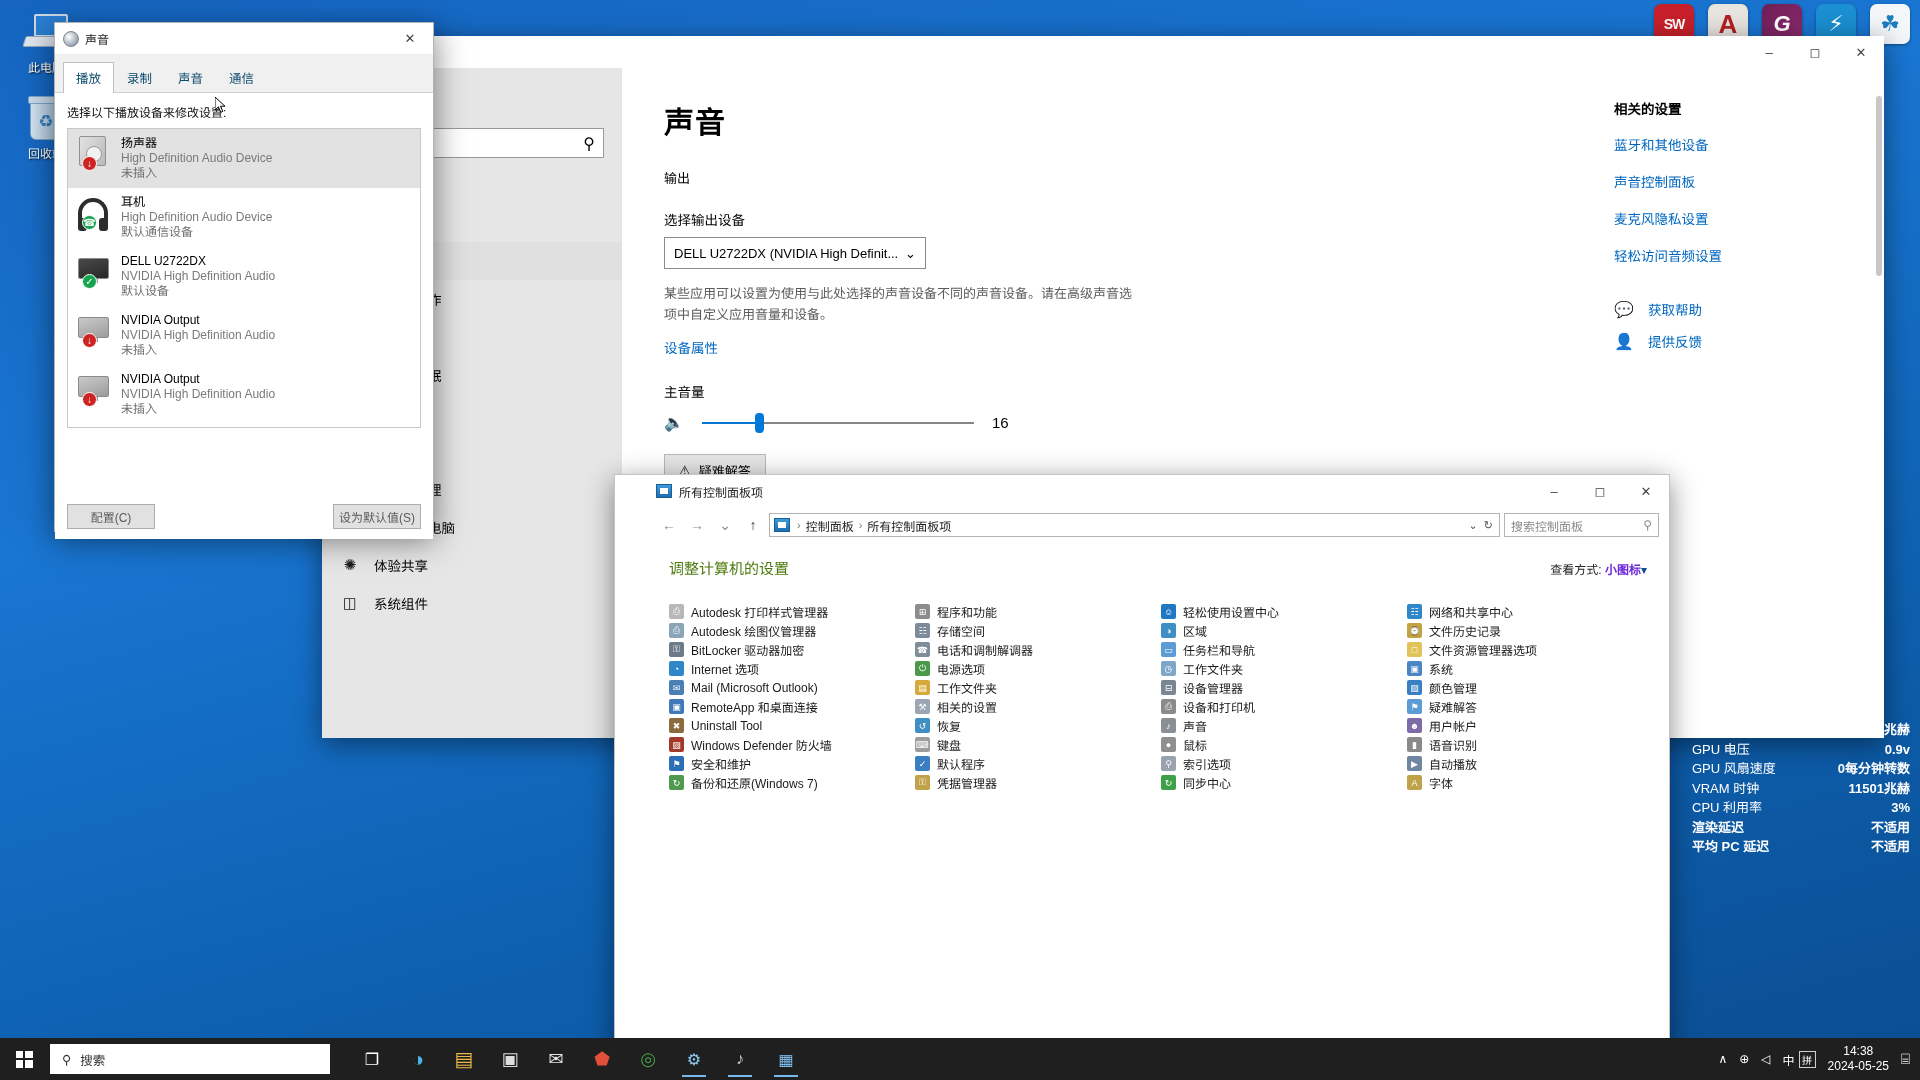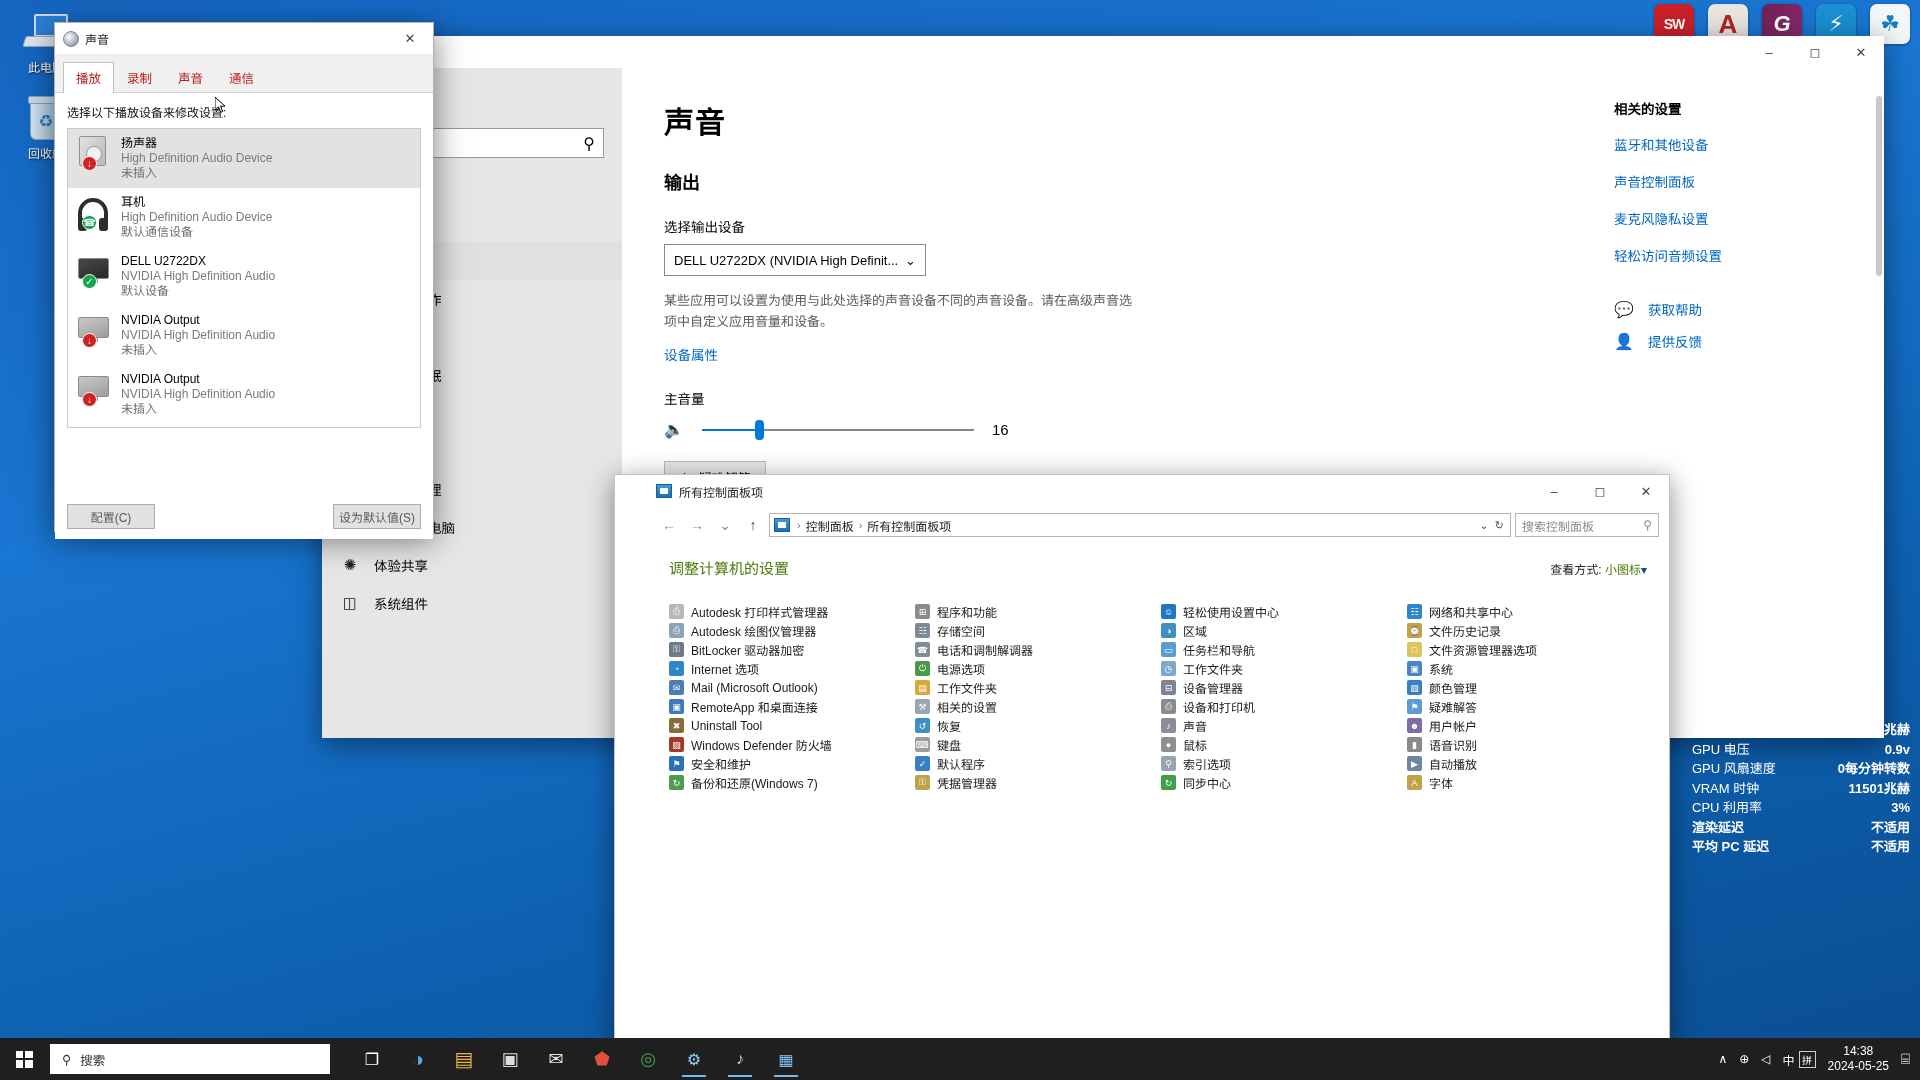--- a/index.html
+++ b/index.html
@@ -42,21 +42,21 @@
   .win-btn { width:46px; height:100%; display:flex; align-items:center; justify-content:center; font-size:13px; color:#444; }
 
   
   #sound-dialog { left:54px; top:22px; width:380px; height:510px; background:#f0f0f0;
                   border:1px solid #b4b4b4; box-shadow: 0 8px 30px rgba(0,0,0,.5); }
   #sound-dialog .titlebar { background:#fff; padding-left:8px; font-size:12px; color:#222; border-bottom:1px solid #eee; }
   .snd-ico { width:16px; height:16px; border-radius:50%;
              background:radial-gradient(circle at 35% 35%,#fff,#9aa6b2 70%,#6d7a88);
              border:1px solid #7a8794; margin-right:6px; }
   .tabs { display:flex; padding:6px 8px 0 8px; border-bottom:1px solid #d0d0d0; background:#f0f0f0; }
-  .tab { padding:5px 12px 6px; font-size:12.5px; color:#b91c1c; border:1px solid transparent; border-bottom:none; position:relative; top:1px; }
+  .tab { padding:5px 12px 6px; font-size:12.5px; color:#0c4a6e; border:1px solid transparent; border-bottom:none; position:relative; top:1px; }
   .tab.active { background:#fff; border-color:#c0c0c0; }
   .snd-body { background:#fff; height: calc(100% - 32px - 30px); padding:10px 12px 0; position:relative; }
   .snd-hint { font-size:12px; color:#111; margin-bottom:8px; }
   .dev-list { border:1px solid #c8c8c8; height:300px; overflow:hidden; background:#fff; }
   .dev-row { display:flex; gap:9px; padding:7px 8px; align-items:flex-start; }
   .dev-row.selected { background:#e2e2e2; }
   .dev-ic { width:36px; height:34px; position:relative; flex:none; }
   .ic-speaker { width:27px; height:30px; background:linear-gradient(120deg,#e3e3e3,#b9b9b9); border:1px solid #909090; border-radius:2px; margin-left:3px; }
   .ic-speaker::after { content:""; position:absolute; left:10px; top:10px; width:14px; height:14px; border-radius:50%; background:#f1f1f1; border:1px solid #9a9a9a; }
   .ic-head { width:30px; height:24px; margin:3px 0 0 2px; border:4px solid #2d2d2d; border-bottom:none; border-radius:15px 15px 0 0; position:relative; }
@@ -92,21 +92,21 @@
                 padding:0 8px; }
   .search-box input { border:none; outline:none; flex:1; font-size:12.5px; font-family:inherit; color:#333; background:transparent; }
   .set-group { font-size:13.5px; font-weight:bold; padding:0 18px 8px; color:#000; }
   .set-item { display:flex; align-items:center; gap:14px; padding:9px 18px; font-size:13.5px; color:#000; position:relative; }
   .set-item.active { background:#e0e0e0; }
   .set-item.active::before { content:""; position:absolute; left:0; top:4px; bottom:4px; width:3px; background:#0078d7; }
   .set-ico { width:20px; height:20px; display:flex; align-items:center; justify-content:center; color:#1b1b1b; font-size:15px; flex:none; }
   .set-main { flex:1; display:flex; padding:30px 0 0 0; overflow:hidden; }
   .set-content { flex:1; padding:0 36px 0 42px; max-width:1000px; }
   .set-h1 { font-size:30px; font-weight:600; color:#000; margin-bottom:26px; letter-spacing:1px; }
-  .set-h2 { font-size:18px; font-weight:700; color:#000; margin-bottom:22px; }
+  .set-h2 { font-size:13px; font-weight:400; color:#000; margin-bottom:22px; }
   .set-label { font-size:13.5px; color:#000; margin-bottom:8px; }
   .combo { width:262px; height:32px; border:1px solid #8a8a8a; display:flex; align-items:center; justify-content:space-between;
            padding:0 9px; font-size:13px; color:#000; background:#fff; }
   .set-desc { font-size:13px; color:#5c5c5c; line-height:21px; margin:14px 0 12px; max-width:470px; }
   .link { color:#0067c0; font-size:13.5px; text-decoration:none; }
   .vol-row { display:flex; align-items:center; gap:18px; margin-top:12px; }
   .slider { width:272px; height:18px; position:relative; display:flex; align-items:center; }
   .slider .track { position:absolute; left:0; right:0; height:2px; background:#868686; }
   .slider .fill  { position:absolute; left:0; height:2px; background:#0078d7; }
   .slider .thumb { position:absolute; width:9px; height:20px; background:#0078d7; border-radius:4px; }
@@ -124,26 +124,26 @@
   #cpl-win .titlebar { background:#fff; padding-left:9px; font-size:12px; color:#222; }
   .cpl-ico-sm { width:16px; height:14px; background:linear-gradient(#3f9bd9,#1f6fb0); border:1px solid #1a5e96; margin-right:7px;
                 display:flex; align-items:center; justify-content:center; }
   .cpl-ico-sm::after { content:""; width:8px; height:6px; background:#fff; }
   .cpl-nav { display:flex; align-items:center; gap:4px; padding:6px 10px 8px; }
   .nav-btn { width:24px; height:24px; display:flex; align-items:center; justify-content:center; font-size:14px; color:#8d8d8d; }
   .nav-btn.on { color:#3b3b3b; }
   .addr { flex:1; height:24px; border:1px solid #b5b5b5; background:#fff; display:flex; align-items:center; padding:0 4px; gap:5px; font-size:12px; color:#222; }
   .crumb-sep { color:#777; font-size:11px; }
   .addr-right { margin-left:auto; display:flex; gap:6px; color:#555; font-size:11px; padding-right:2px; }
-  .cpl-search { width:144px; height:24px; border:1px solid #b5b5b5; display:flex; align-items:center; padding:0 6px;
+  .cpl-search { width:155px; height:24px; border:1px solid #b5b5b5; display:flex; align-items:center; padding:0 6px;
                 font-size:12px; color:#8a8a8a; justify-content:space-between; }
   .cpl-head { display:flex; align-items:baseline; padding:12px 22px 6px; }
   .cpl-h1 { font-size:15px; color:#4d7c0f; }
   .cpl-view { margin-left:auto; font-size:12px; color:#222; }
-  .cpl-view b { color:#4d7c0f; font-weight:normal; }
+  .cpl-view b { color:#6d28d9; font-weight:bold; }
   .cpl-grid { display:grid; grid-template-columns:repeat(4,1fr); column-gap:6px; row-gap:0; padding:18px 22px 0; }
   .cpl-item { display:flex; align-items:center; gap:7px; font-size:12px; color:#1a1a1a; height:19px; white-space:nowrap; overflow:hidden; }
   .ci { width:15px; height:15px; flex:none; border-radius:2px; display:flex; align-items:center; justify-content:center;
         font-size:9px; color:#fff; }
 
   
   #gpu-overlay { position:absolute; right:0; top:718px; width:238px; font-size:13px; color:#fff; padding:2px 10px 6px 10px; }
   .gpu-row { display:flex; justify-content:space-between; line-height:19.5px; }
   .gpu-row .k { color:#fff; }
   .gpu-row .v { font-weight:bold; }

